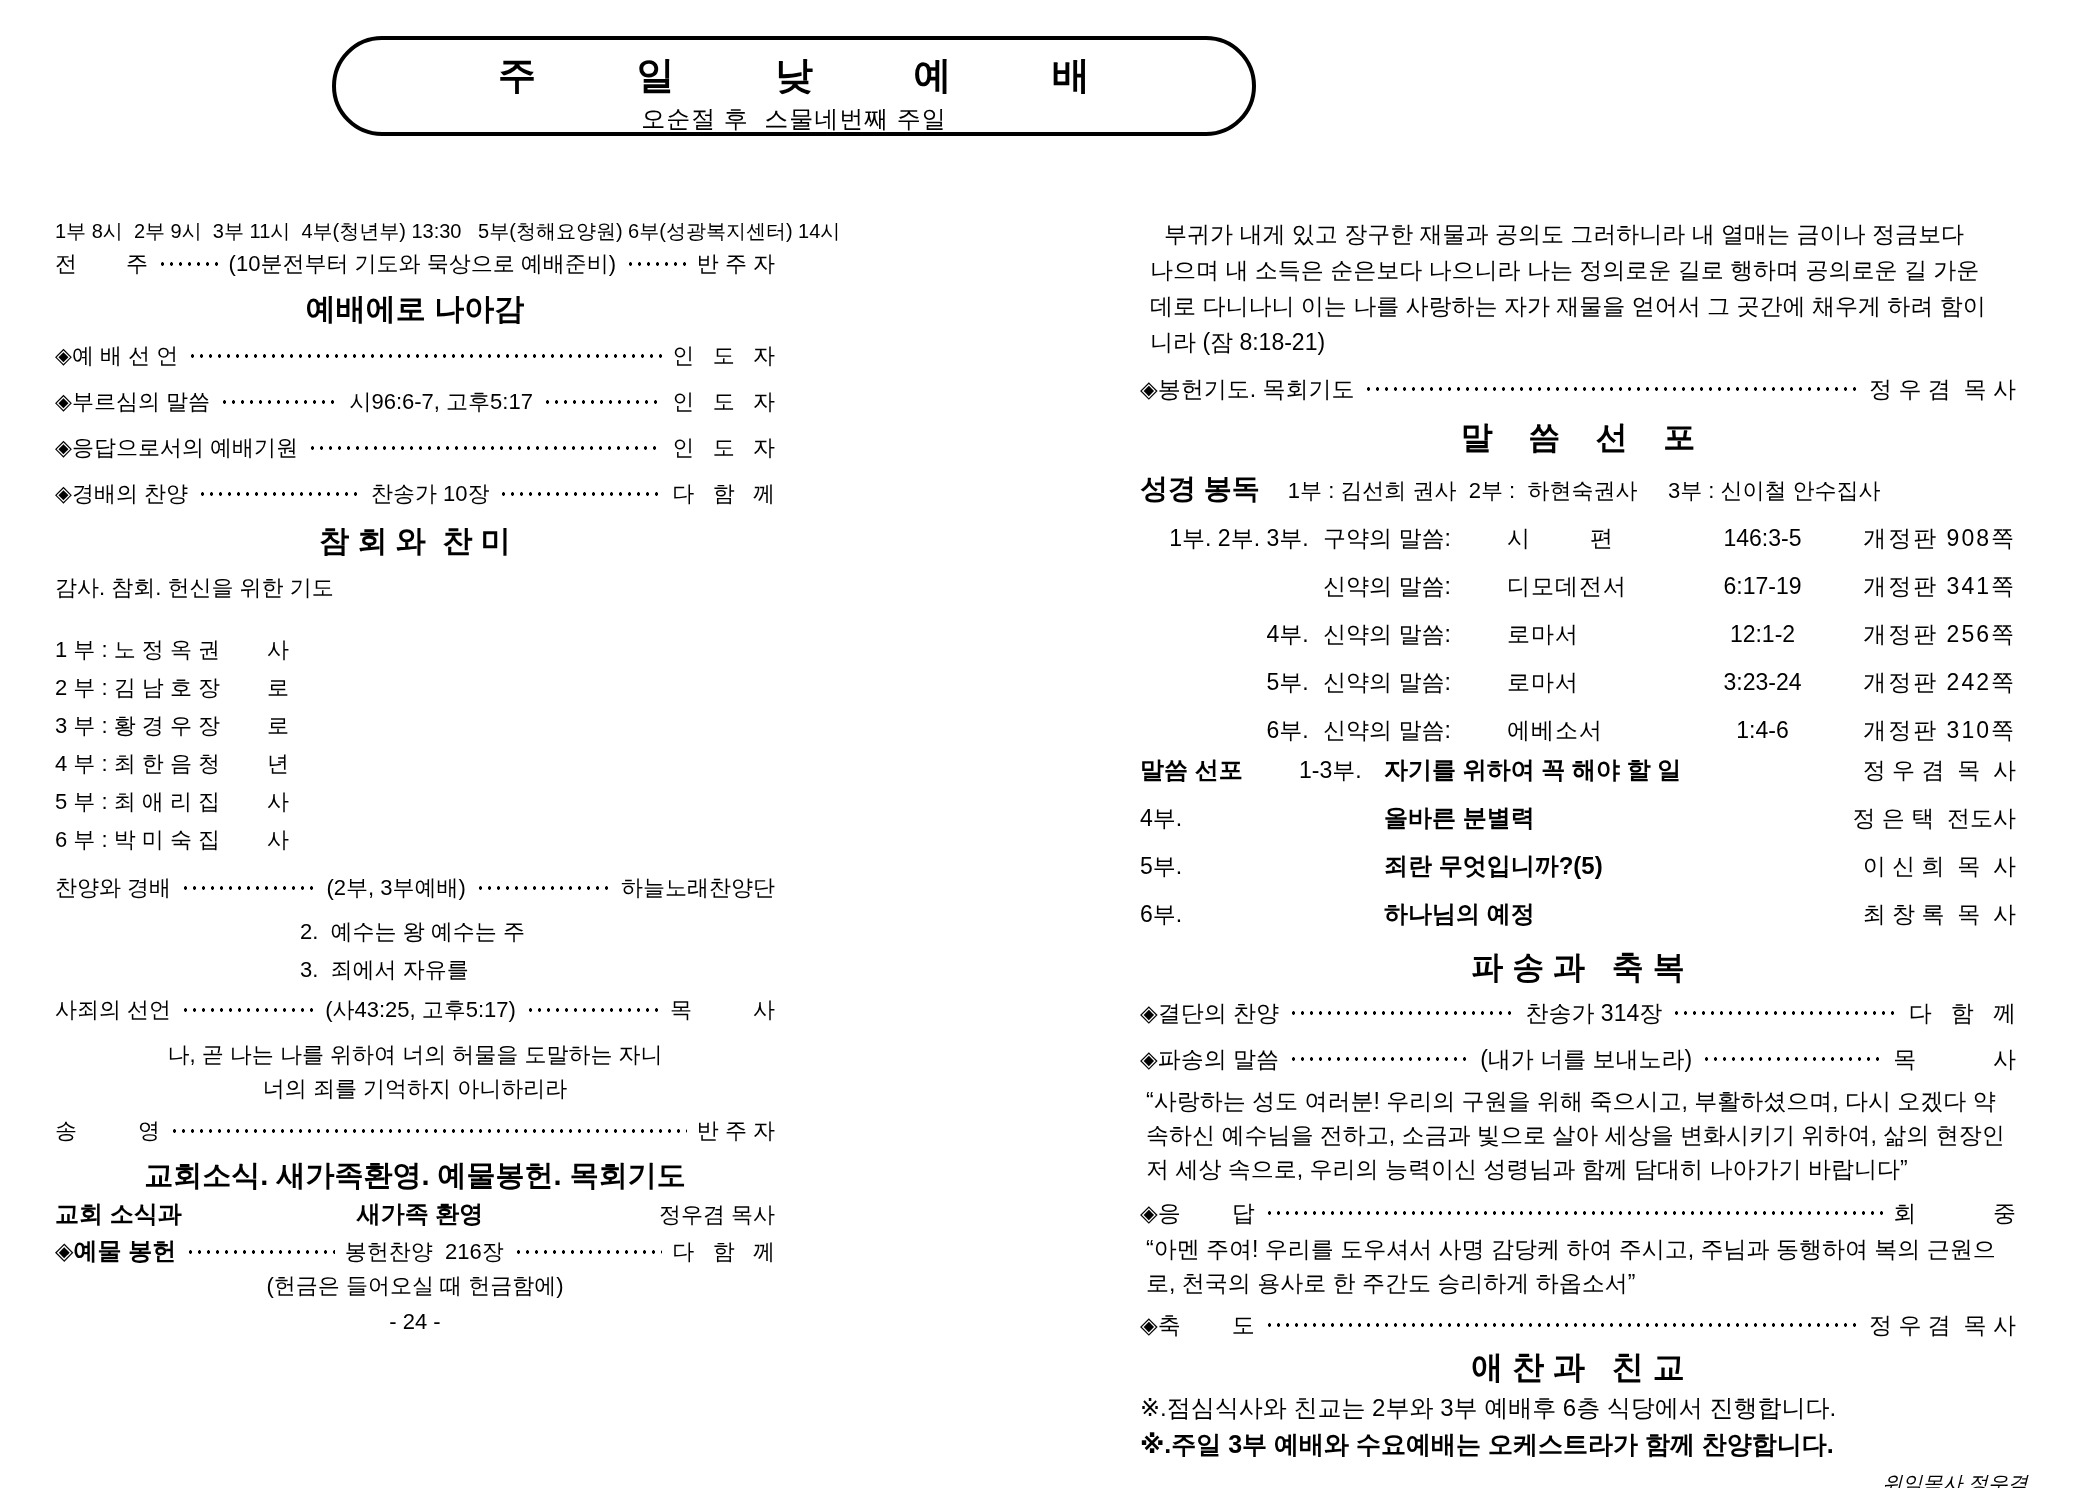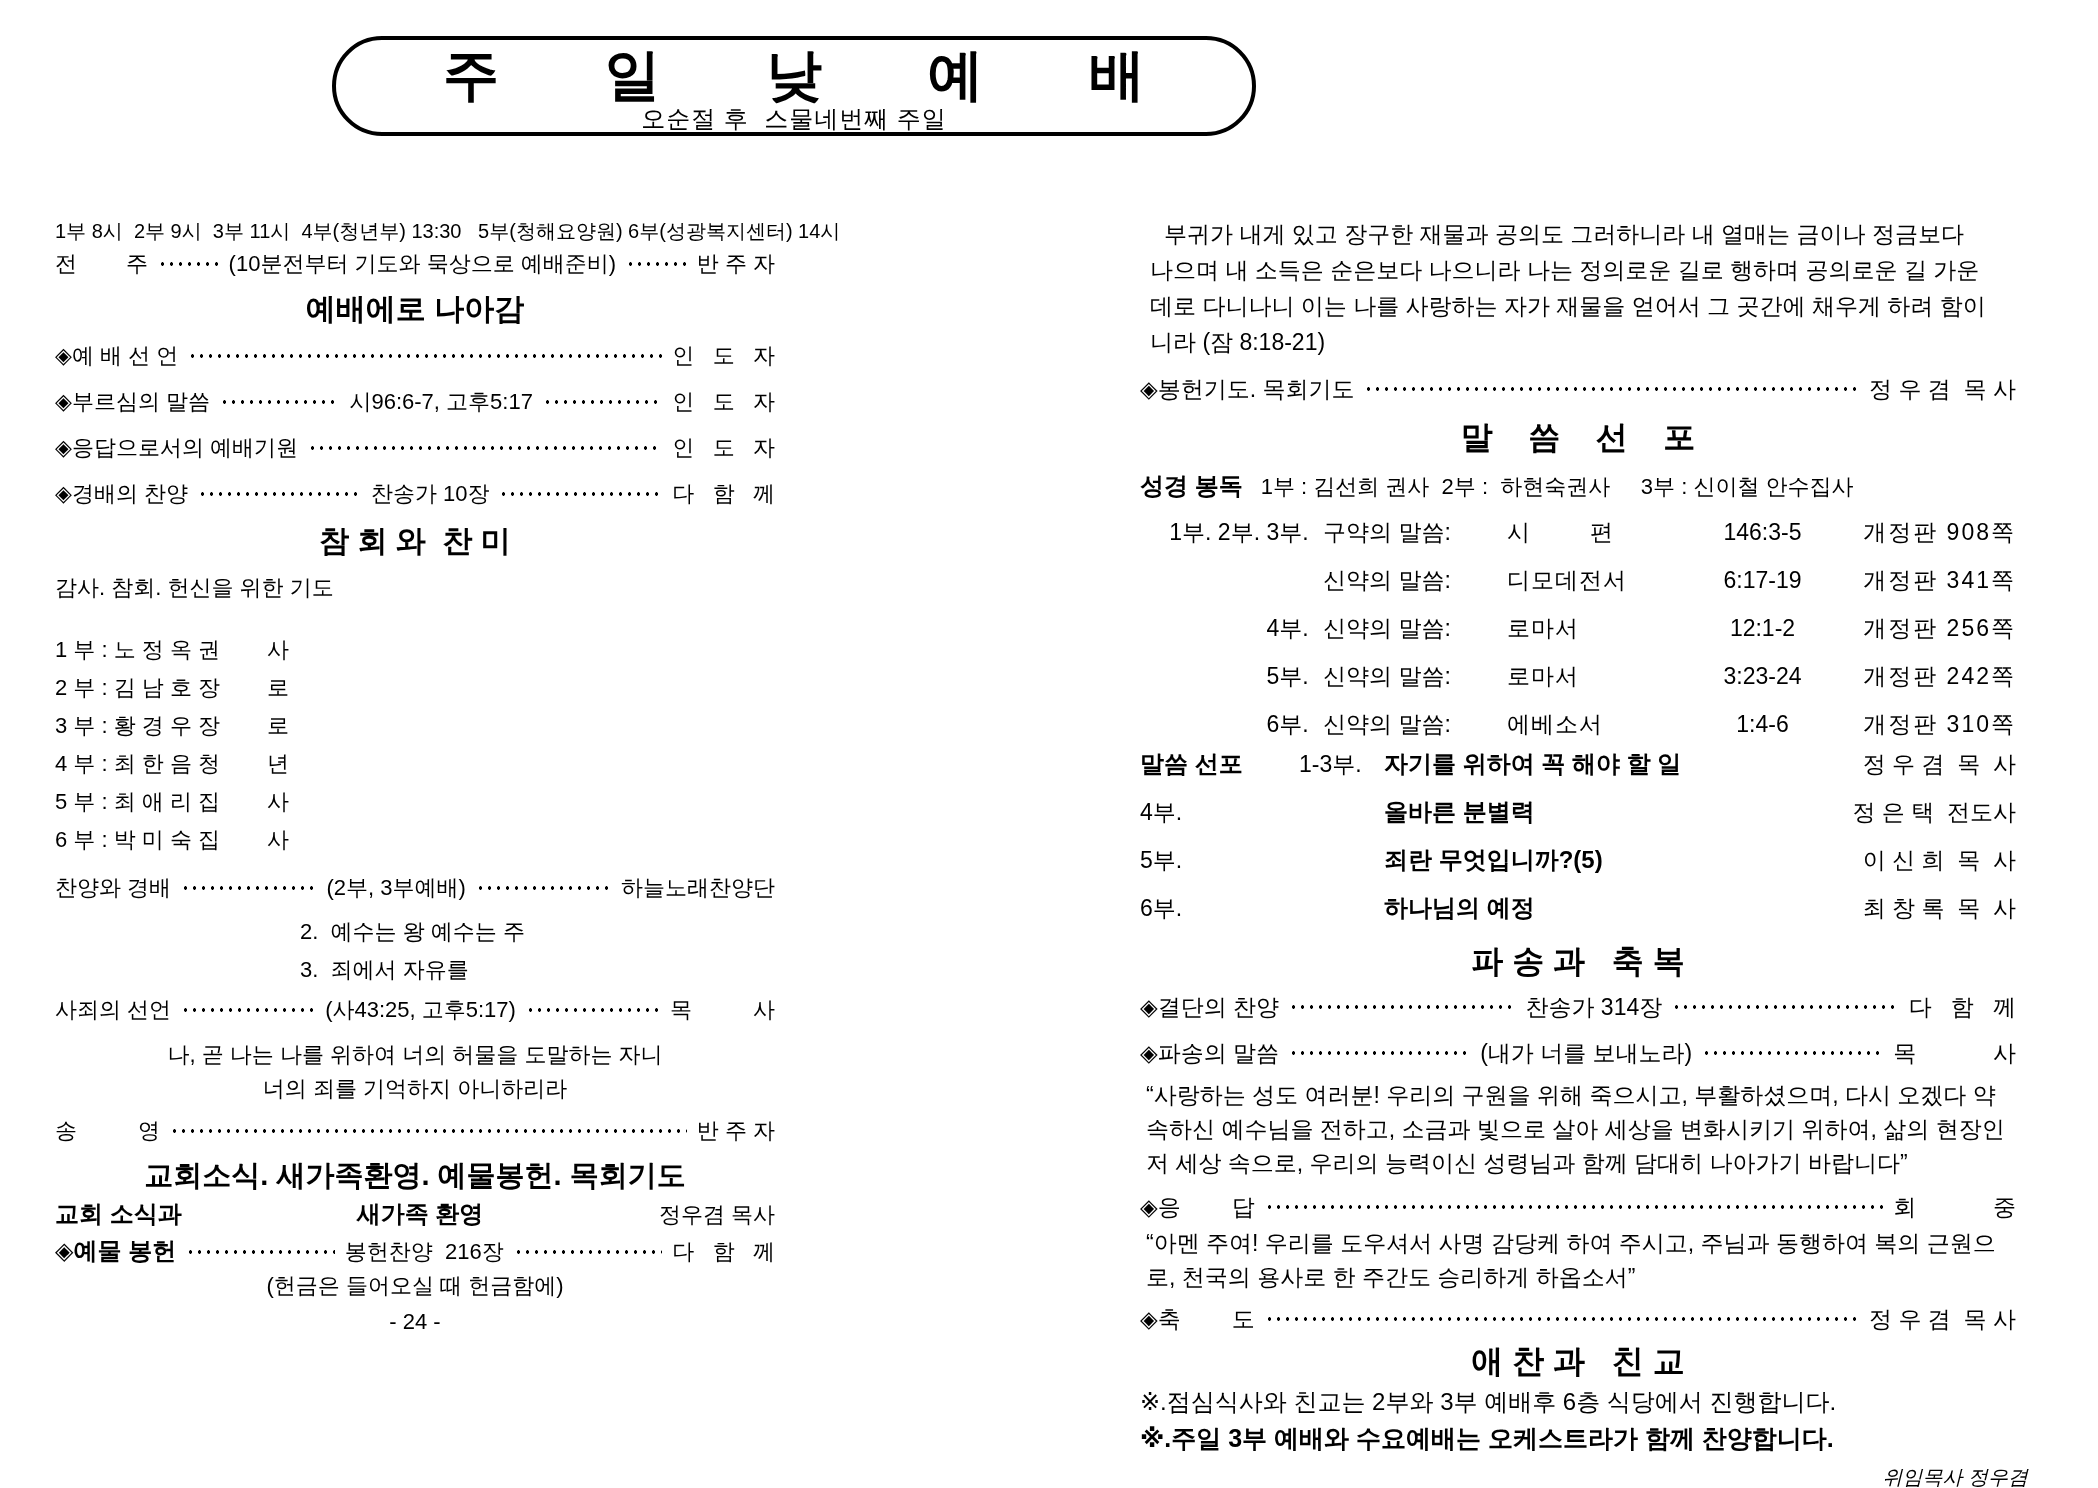--- a/index.html
+++ b/index.html
@@ -12,21 +12,21 @@
   }
 
   
   .titlebox {
     position: absolute; left: 332px; top: 36px;
     width: 924px; height: 100px;
     border: 4px solid #000; border-radius: 50px;
     text-align: center; padding-top: 5px;
   }
   .title {
-    font-size: 56px; font-weight: bold; line-height: 60px;
+    font-size: 38px; font-weight: bold; line-height: 60px;
     word-spacing: 90px; white-space: pre;
   }
   .subtitle { font-size: 24px; line-height: 28px; white-space: pre; letter-spacing: 1px; }
 
   
   .col { position: absolute; top: 168px; }
   .col-left  { left: 55px;  width: 720px; }
   .col-right { left: 1140px; width: 876px; }
 
   
@@ -66,21 +66,21 @@
   .n-rgt { width: 155px; text-align: right; font-size: 22px; white-space: pre; }
   .off-note { text-align: center; font-size: 22px; margin-top: 4px; white-space: pre; }
 
   .footer { text-align: center; font-size: 22px; margin-top: 8px; position: relative; white-space: pre; }
   .signature { position: absolute; right: -12px; top: 2px; font-size: 20px; font-style: italic; }
 
   
   .intro { margin: 48px 30px 0 10px; font-size: 23px; line-height: 36px; text-indent: 14px; }
 
   .readers { display: flex; align-items: baseline; margin-top: 12px; }
-  .r-lbl { font-weight: bold; font-size: 24px; margin-right: 18px; white-space: pre; }
+  .r-lbl { font-weight: bold; font-size: 28px; margin-right: 28px; white-space: pre; }
   .r-txt { font-size: 22px; white-space: pre; }
 
   .readings {
     display: grid; grid-template-columns: 175px 150px 225px 145px 1fr;
     margin-top: 14px; font-size: 23px; line-height: 32px; row-gap: 16px;
   }
   .readings span { white-space: pre; }
   .rd-part { text-align: right; }
   .rd-type { padding-left: 8px; }
   .rd-book { padding-left: 42px; letter-spacing: 1px; }

